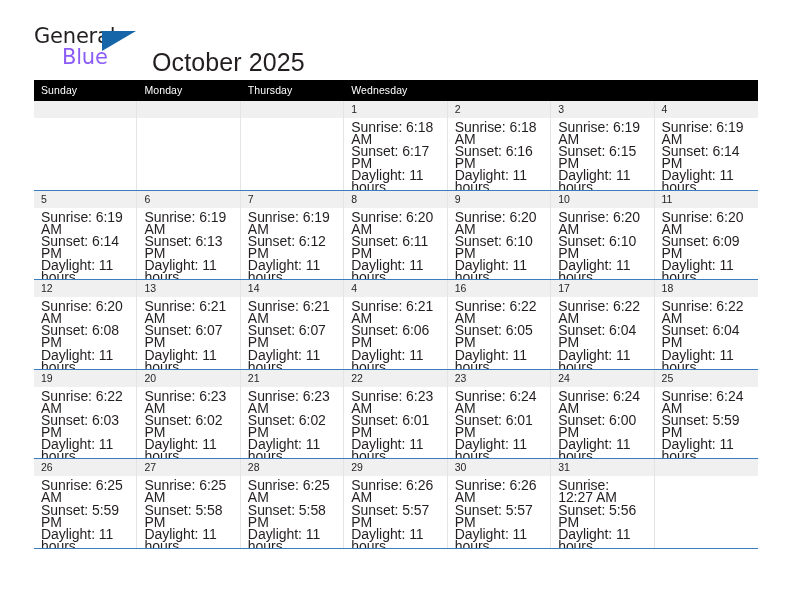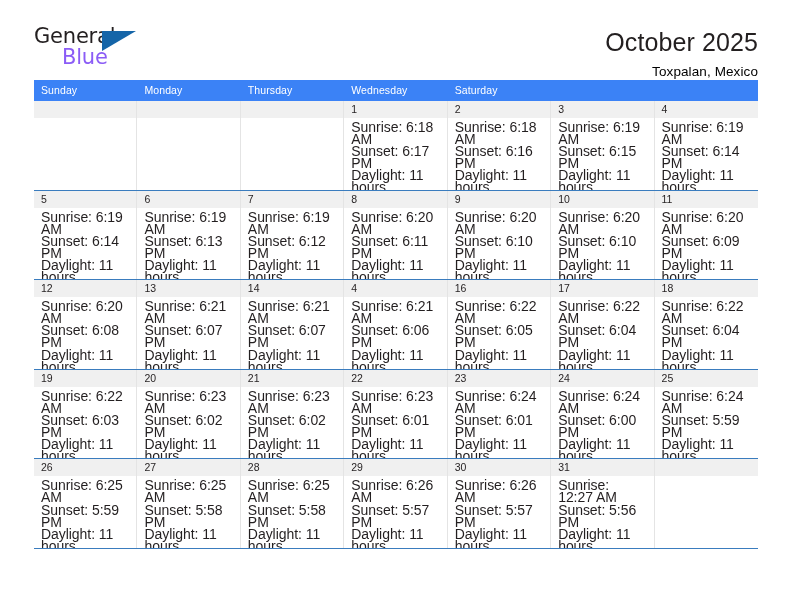--- a/index.html
+++ b/index.html
@@ -15,21 +15,20 @@
     position: relative;
     width: 792px;
     height: 612px;
     padding: 0 34px;
   }
 
   
   .top {
     display: flex;
     align-items: flex-start;
-    justify-content: space-between;
     height: 74px;
     padding-top: 26px;
   }
   .brand {
     position: relative;
     width: 118px;
     height: 46px;
     line-height: 1;
     user-select: none;
   }
@@ -58,35 +57,36 @@
     border-bottom: 20px solid transparent;
   }
 
   .titles { text-align: right; padding-top: 2px; }
   .cal-title {
     font-size: 25px;
     font-weight: normal;
     color: #231f20;
     letter-spacing: 0.1px;
     line-height: 1.15;
+    margin-top: 20px;
   }
   .cal-sub {
     font-size: 13.5px;
     color: #000000;
     margin-top: 7px;
     letter-spacing: 0.1px;
   }
 
   
   .cal { width: 724px; margin-top: 6px; }
 
   .dow-row {
     display: grid;
     grid-template-columns: repeat(7, 1fr);
-    background: #3b82f6;
+    background: #000000;
     height: 21px;
   }
   .dow {
     color: #ffffff;
     font-size: 10.5px;
     line-height: 21px;
     padding-left: 7px;
     letter-spacing: 0.1px;
     white-space: nowrap;
   }
@@ -143,21 +143,20 @@
       <div class="cal-sub">Toxpalan, Mexico</div>
     </div>
   </div>
 
   <div class="cal">
     <div class="dow-row" id="dow-row">
         <div class="dow">Sunday</div>
         <div class="dow">Monday</div>
         <div class="dow">Thursday</div>
         <div class="dow">Wednesday</div>
-        <div class="dow">Saturday</div>
       </div>
     <div id="weeks-container">
         <div class="week">
           <div class="cell empty">
             <div class="daystrip"></div>
           </div>
           <div class="cell empty">
             <div class="daystrip"></div>
           </div>
           <div class="cell empty">

